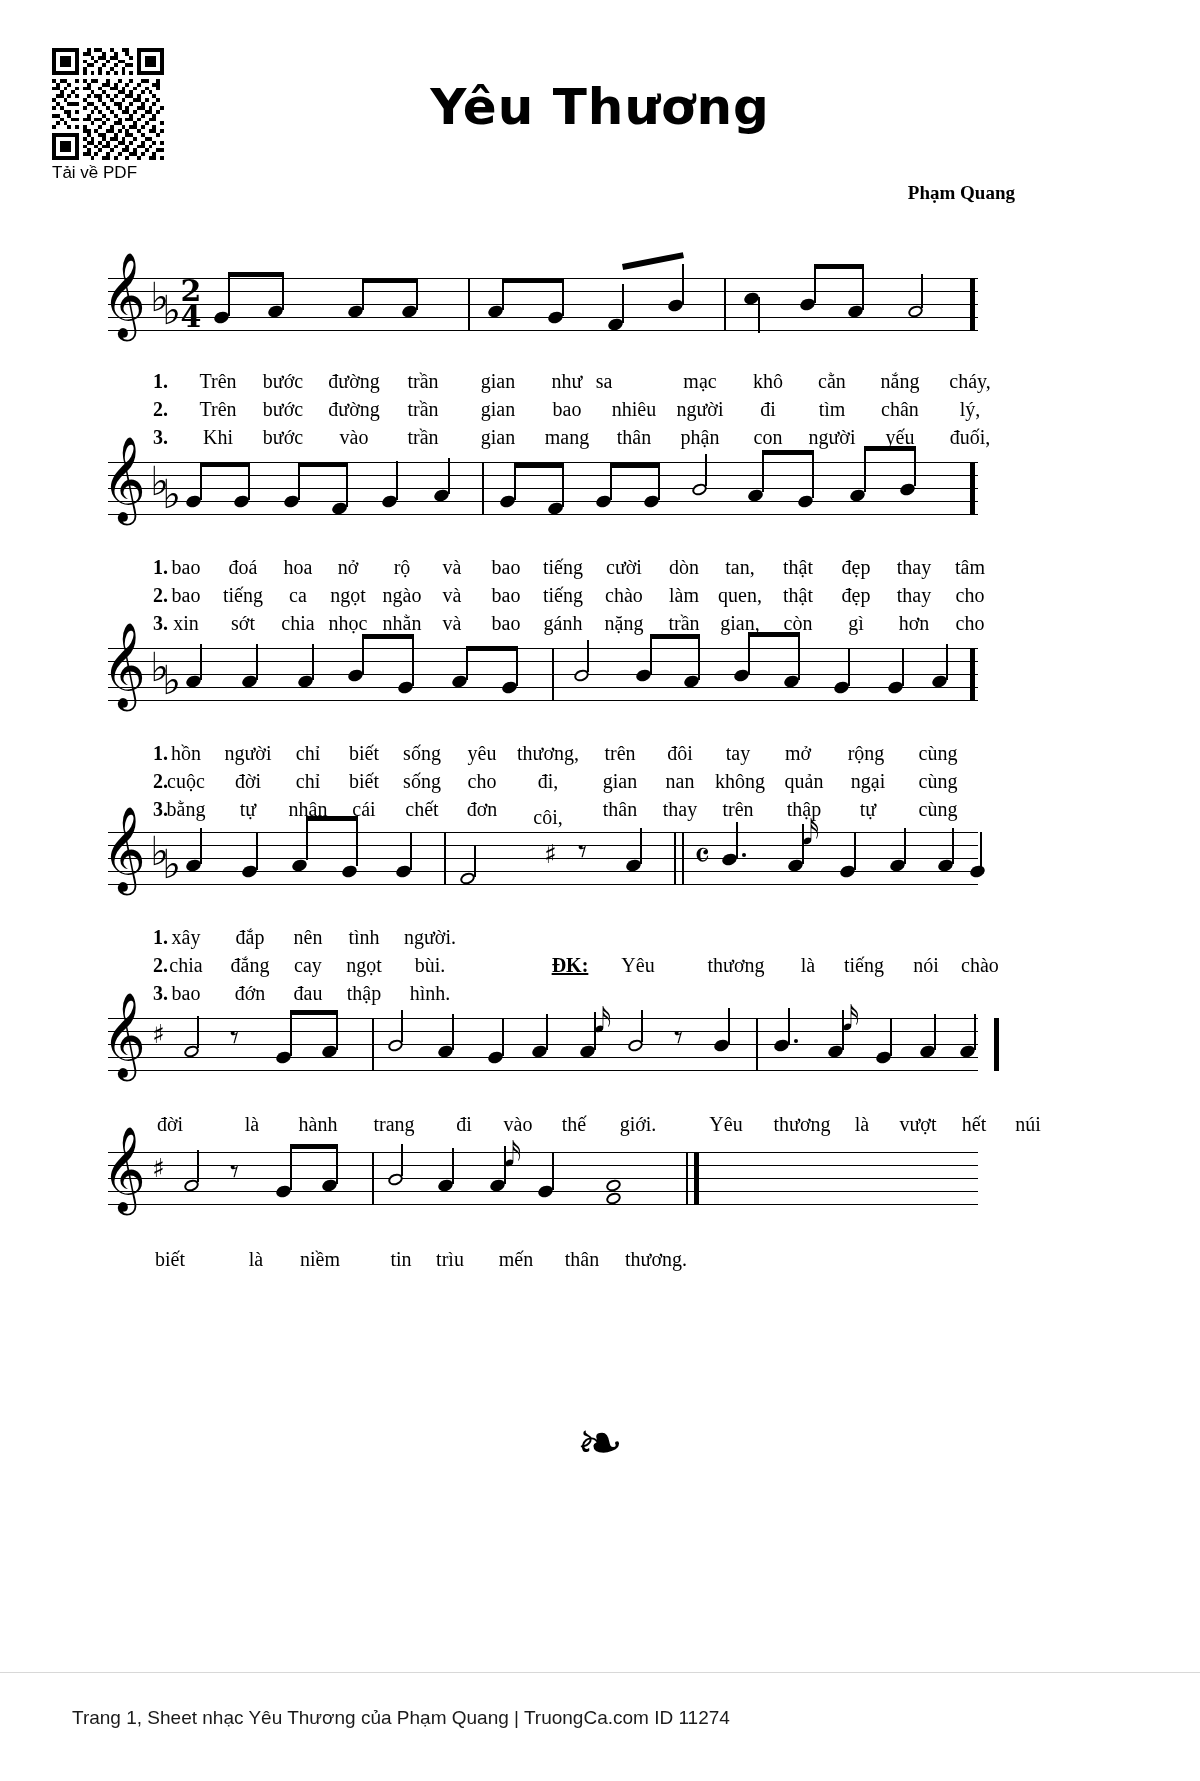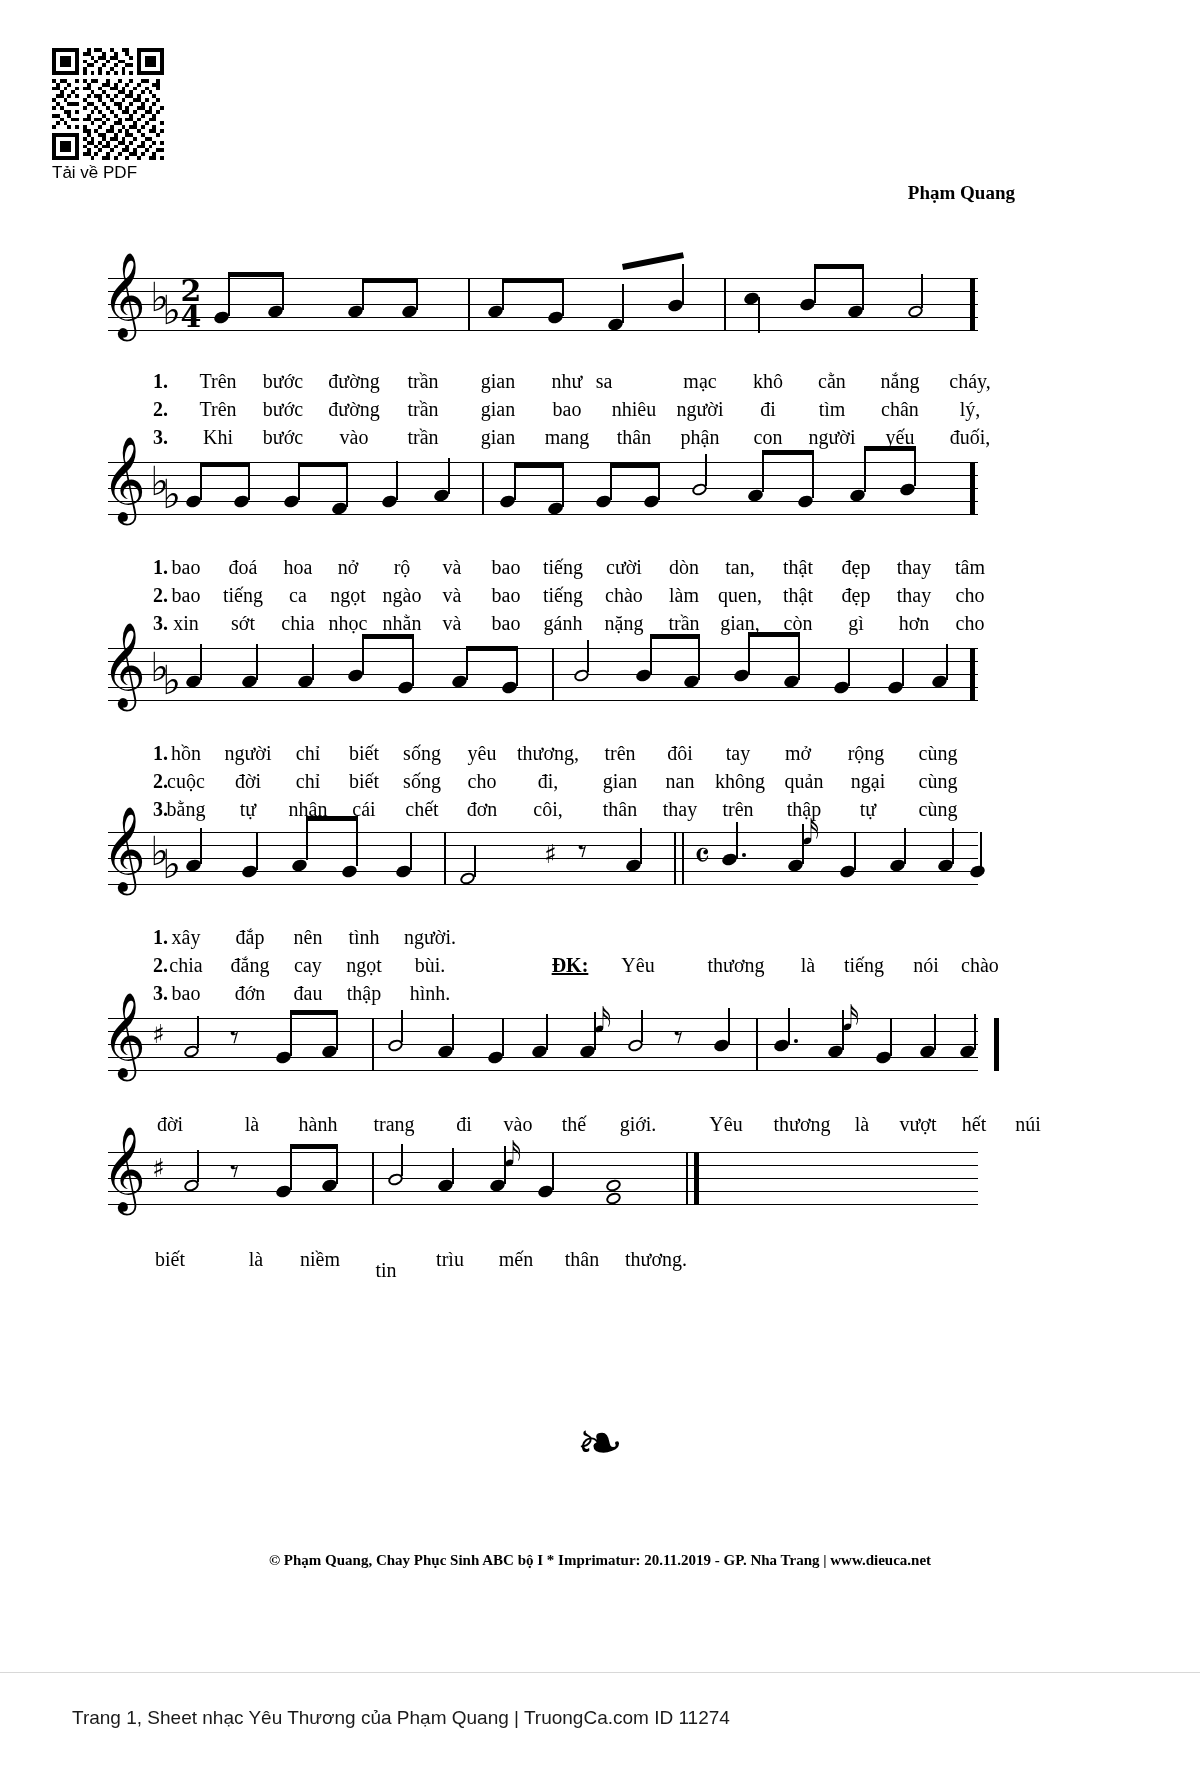--- a/index.html
+++ b/index.html
@@ -482,20 +482,21 @@
         <rect x="16" y="28" width="1" height="1"></rect>
           <rect x="19" y="28" width="1" height="1"></rect>
         <rect x="22" y="28" width="1" height="1"></rect>
           <rect x="25" y="28" width="2" height="1"></rect>
         <rect x="28" y="28" width="1" height="1"></rect>
       </g>
     </svg>
     <div class="qr-caption">Tải về PDF</div>
   </div>
 
+  <div class="title">Yêu Thương</div>
   <div class="composer">Phạm Quang</div>
 
   <div class="system" style="top:278px;">
     <div class="staff">
       <div class="line l0"></div>
       <div class="line l1"></div>
       <div class="line l2"></div>
       <div class="line l3"></div>
       <div class="line l4"></div>
 
@@ -791,21 +792,21 @@
       <span class="lsyl" style="left:830px;">cùng</span>
     </div>
     <div class="lyric-row">
       <span class="lyric-num" style="left:30px;">3.</span>
       <span class="lsyl" style="left:78px;">bằng</span>
       <span class="lsyl" style="left:140px;">tự</span>
       <span class="lsyl" style="left:200px;">nhận</span>
       <span class="lsyl" style="left:256px;">cái</span>
       <span class="lsyl" style="left:314px;">chết</span>
       <span class="lsyl" style="left:374px;">đơn</span>
-      <span class="lsyl" style="left:440px;">côi,</span>
+      <span class="lsyl" style="left:440px;margin-top:8px;">côi,</span>
       <span class="lsyl" style="left:512px;">thân</span>
       <span class="lsyl" style="left:572px;">thay</span>
       <span class="lsyl" style="left:630px;">trên</span>
       <span class="lsyl" style="left:696px;">thập</span>
       <span class="lsyl" style="left:760px;">tự</span>
       <span class="lsyl" style="left:830px;">cùng</span>
     </div>
   </div>
 
   <div class="system" style="top:832px;">
@@ -1008,27 +1009,26 @@
       <span class="barline thin-pre" style="left:578px;"></span>
       <span class="barline end" style="left:586px;"></span>
     </div>
   </div>
 
   <div class="lyric-block" style="top:1248px;">
     <div class="lyric-row">
       <span class="lsyl" style="left:62px;">biết</span>
       <span class="lsyl" style="left:148px;">là</span>
       <span class="lsyl" style="left:212px;">niềm</span>
-      <span class="lsyl" style="left:278px;margin-top:11px;">tin</span>
+      <span class="lsyl" style="left:293px;">tin</span>
       <span class="lsyl" style="left:342px;">trìu</span>
       <span class="lsyl" style="left:408px;">mến</span>
       <span class="lsyl" style="left:474px;">thân</span>
       <span class="lsyl" style="left:548px;">thương.</span>
     </div>
   </div>
 
   <div class="ornament">❧</div>
 
-  <div class="copyright">© Phạm Quang, Chay Phục Sinh ABC bộ I * Imprimatur: 20.11.2019 - GP. Nha Trang | www.dieuca.net</div>
 </div>
 
 <div class="footer-rule"></div>
 <div class="footer">Trang 1, Sheet nhạc Yêu Thương của Phạm Quang  |  TruongCa.com ID 11274</div>
 
 </body></html>

